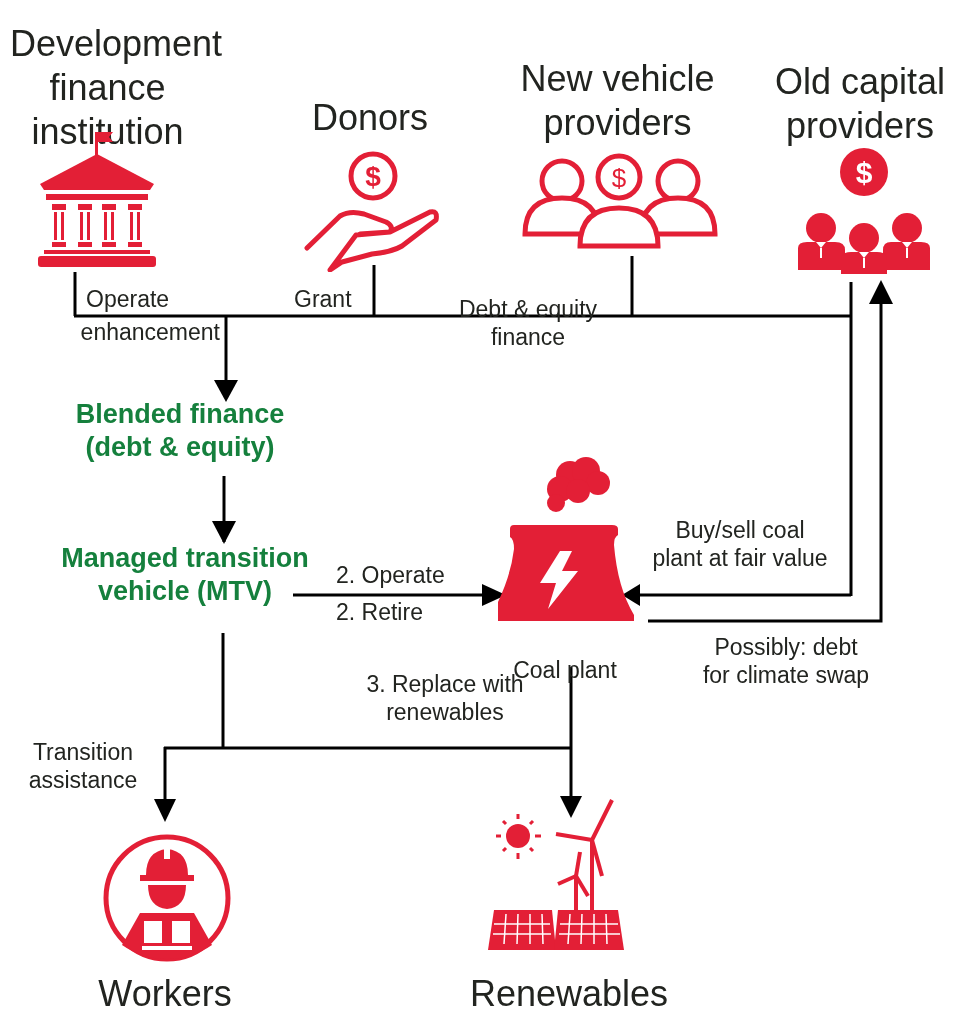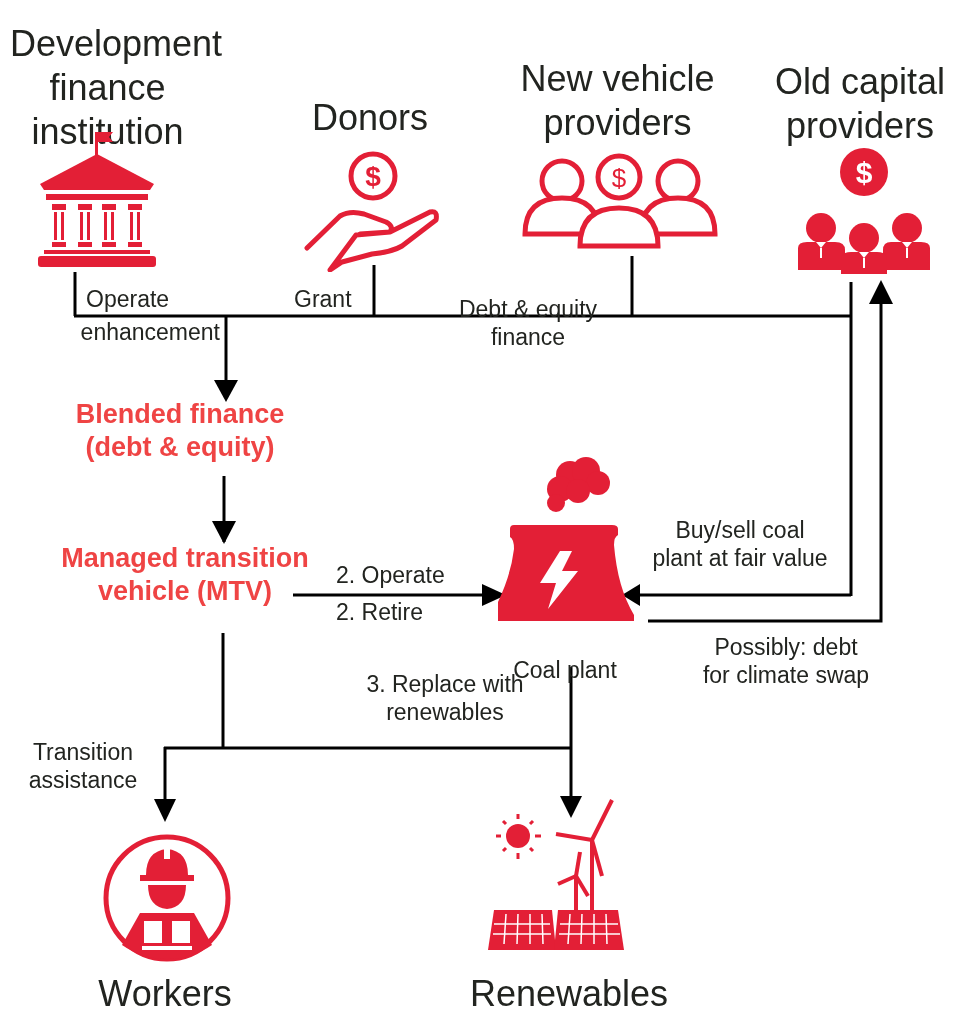--- a/index.html
+++ b/index.html
@@ -1,21 +1,21 @@
 <!DOCTYPE html>
 <html><head>
 <meta charset="utf-8">
 <style>
   html, body { margin: 0; padding: 0; background: #ffffff; }
   body { width: 954px; height: 1024px; position: relative; overflow: hidden;
          font-family: "Liberation Sans", "DejaVu Sans", sans-serif; color: #222420; }
   .lbl { position: absolute; text-align: center; white-space: pre-line; line-height: 1.22; }
   .big { font-size: 36px; }
   .mid { font-size: 23px; }
-  .red { color: #ef4444; font-weight: bold; font-size: 27px; }
+  .red { color: #15803d; font-weight: bold; font-size: 27px; }
   svg.lines { position: absolute; left: 0; top: 0; }
   .icon { position: absolute; }
 </style>
 </head>
 <body>
 
 <svg class="lines" width="954" height="1024">
   <defs>
     <marker id="ah" markerWidth="10" markerHeight="10" refX="8" refY="5" orient="auto" markerUnits="userSpaceOnUse">
       <path d="M0,0 L10,5 L0,10 z" fill="#000"></path>

